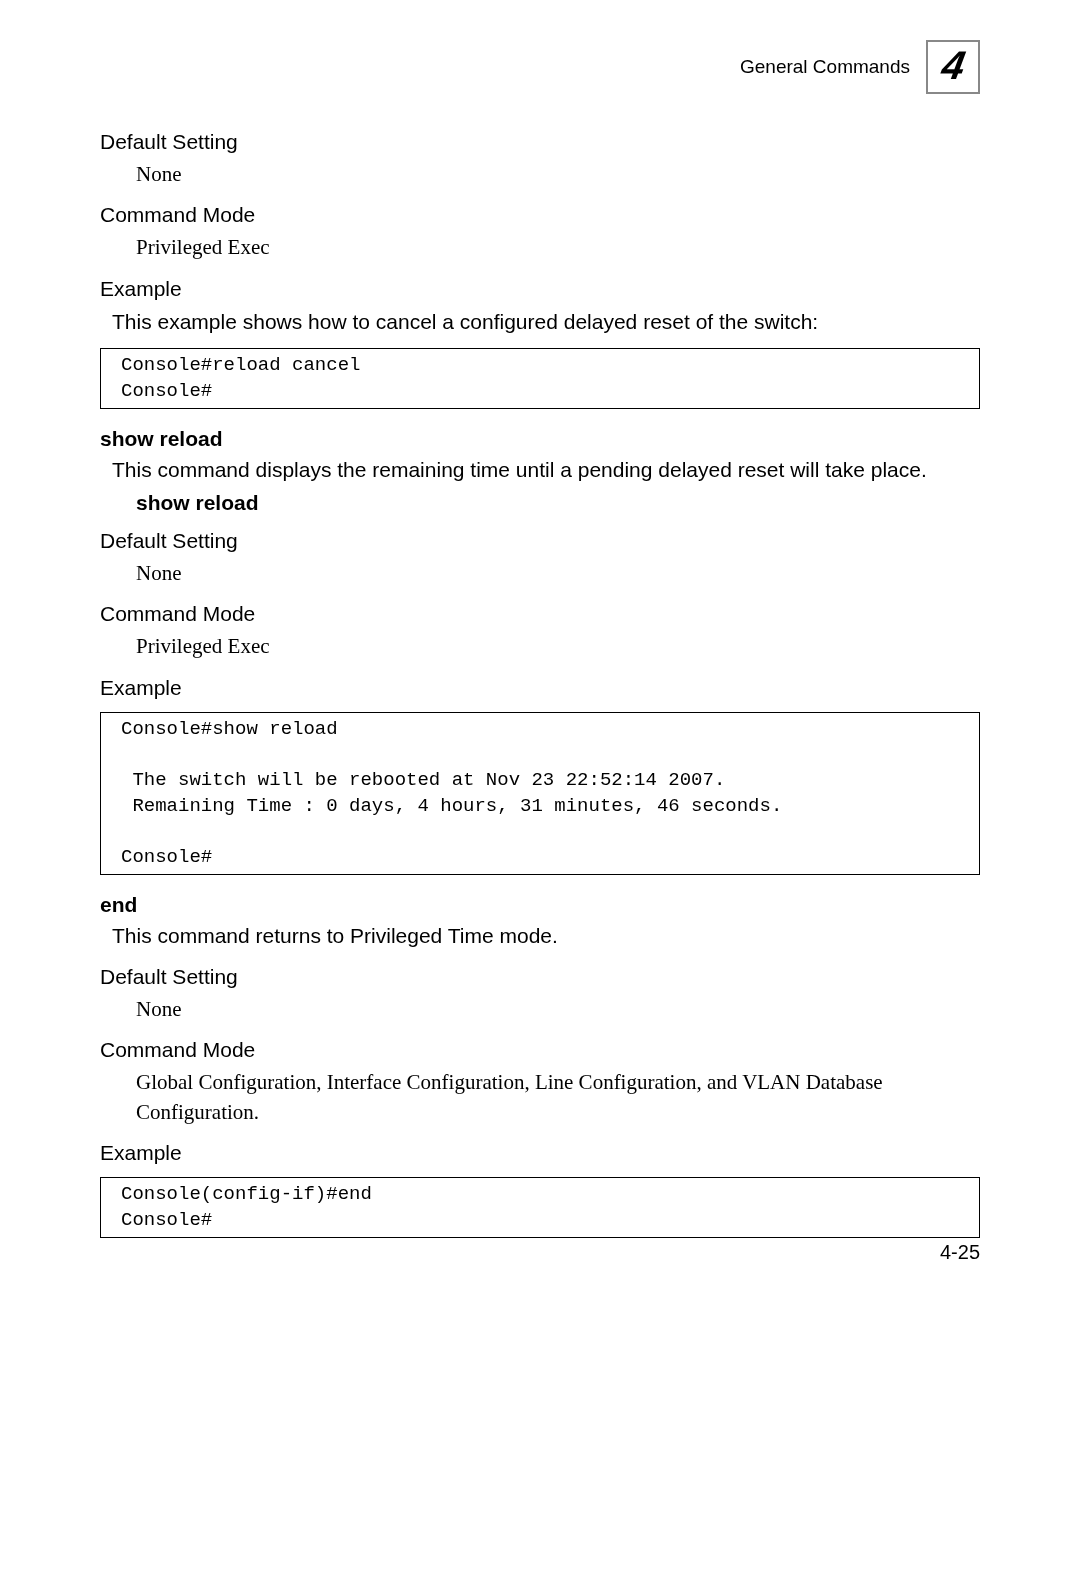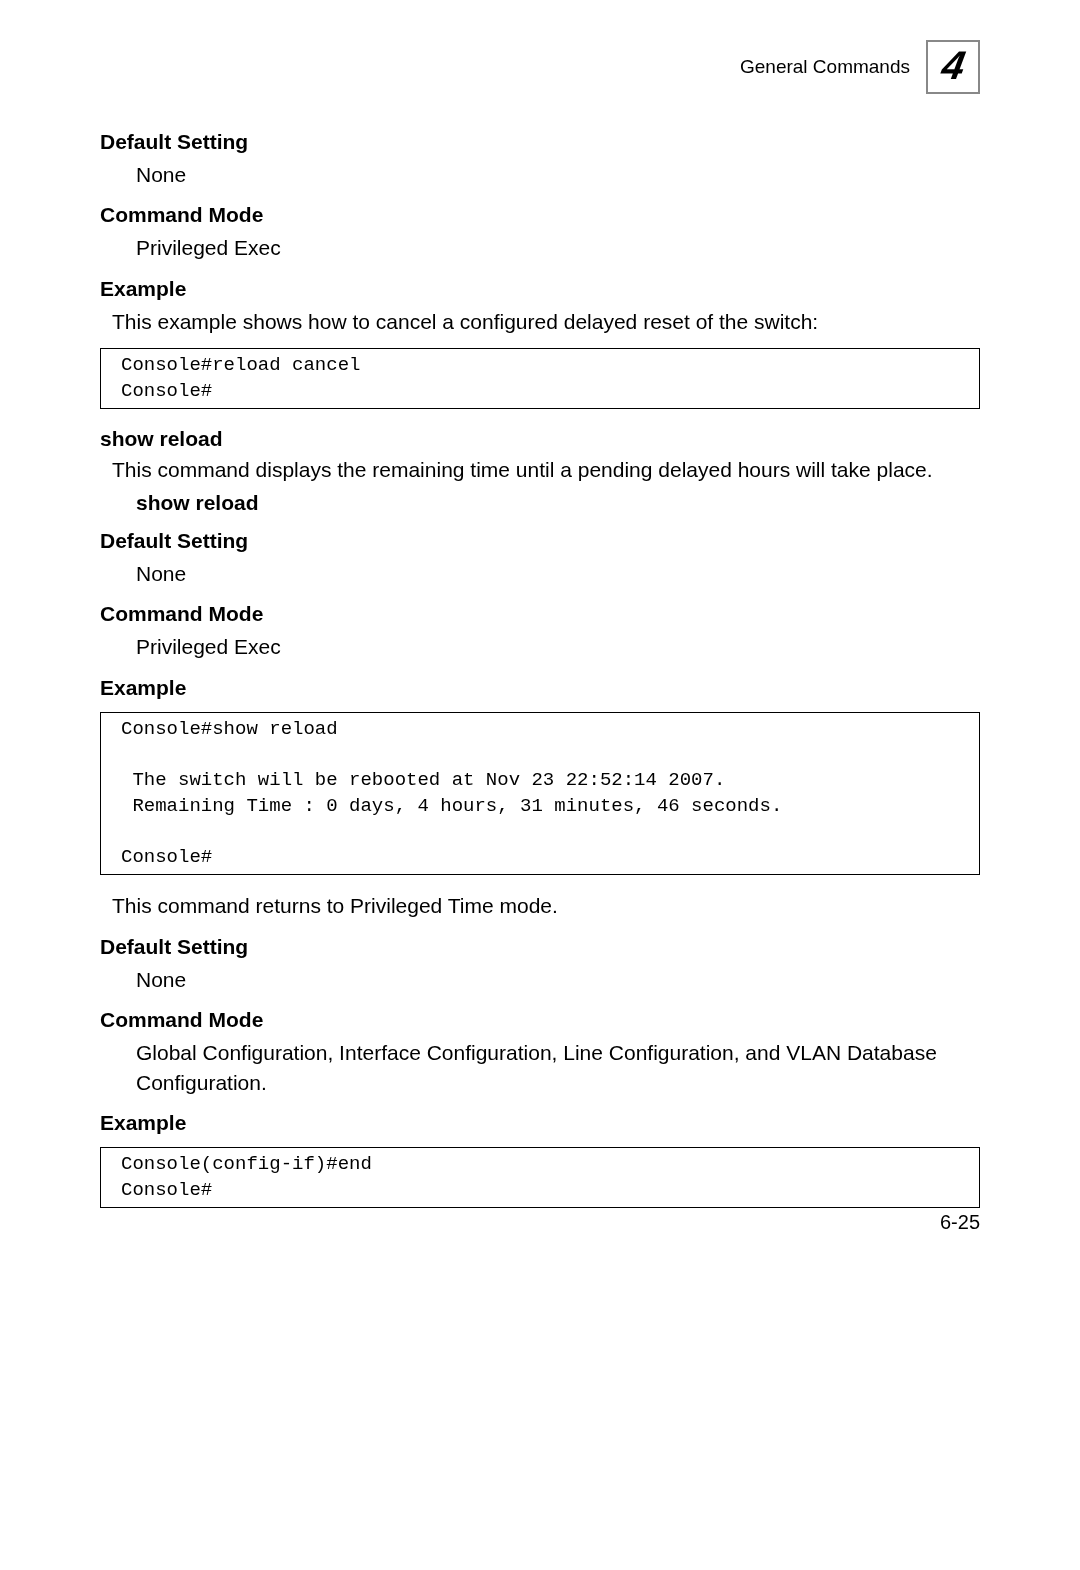--- a/index.html
+++ b/index.html
@@ -35,30 +35,31 @@
     }
     .chapter-number {
       font-size: 40px;
       font-weight: 900;
       font-style: italic;
       transform: skewX(-10deg);
       line-height: 1;
       padding-bottom: 4px;
     }
     .section-heading {
-      font-weight: bold;
+      font-weight: normal;
       font-size: 21px;
       margin-top: 14px;
       margin-bottom: 6px;
     }
     .indented {
       margin-left: 36px;
       font-size: 21px;
       margin-bottom: 4px;
       line-height: 1.4;
+      font-family: Liberation Serif, serif;
     }
     .body-text {
       font-size: 21px;
       margin-bottom: 6px;
       line-height: 1.4;
       margin-left: 12px;
     }
     .syntax-bold {
       margin-left: 36px;
       font-weight: bold;
@@ -104,44 +105,45 @@
 
   <div class="section-heading">Command Mode</div>
   <div class="indented">Privileged Exec</div>
 
   <div class="section-heading">Example</div>
   <div class="body-text">This example shows how to cancel a configured delayed reset of the switch:</div>
   <div class="code-block">Console#reload cancel
 Console#</div>
 
   <div class="command-heading">show reload</div>
-  <div class="body-text">This command displays the remaining time until a pending delayed hours will take place.</div>
+  <div class="body-text">This command displays the remaining time until a pending delayed reset will take place.</div>
 
   <div class="syntax-bold">show reload</div>
 
   <div class="section-heading">Default Setting</div>
   <div class="indented">None</div>
 
   <div class="section-heading">Command Mode</div>
   <div class="indented">Privileged Exec</div>
 
   <div class="section-heading">Example</div>
   <div class="code-block">Console#show reload
 
  The switch will be rebooted at Nov 23 22:52:14 2007.
  Remaining Time : 0 days, 4 hours, 31 minutes, 46 seconds.
 
 Console#</div>
 
+  <div class="command-heading">end</div>
   <div class="body-text">This command returns to Privileged Time mode.</div>
 
   <div class="section-heading">Default Setting</div>
   <div class="indented">None</div>
 
   <div class="section-heading">Command Mode</div>
   <div class="indented">Global Configuration, Interface Configuration, Line Configuration, and VLAN Database Configuration.</div>
 
   <div class="section-heading">Example</div>
   <div class="code-block">Console(config-if)#end
 Console#</div>
 
-  <div class="page-number">6-25</div>
+  <div class="page-number">4-25</div>
 </div>
 
 </body></html>

